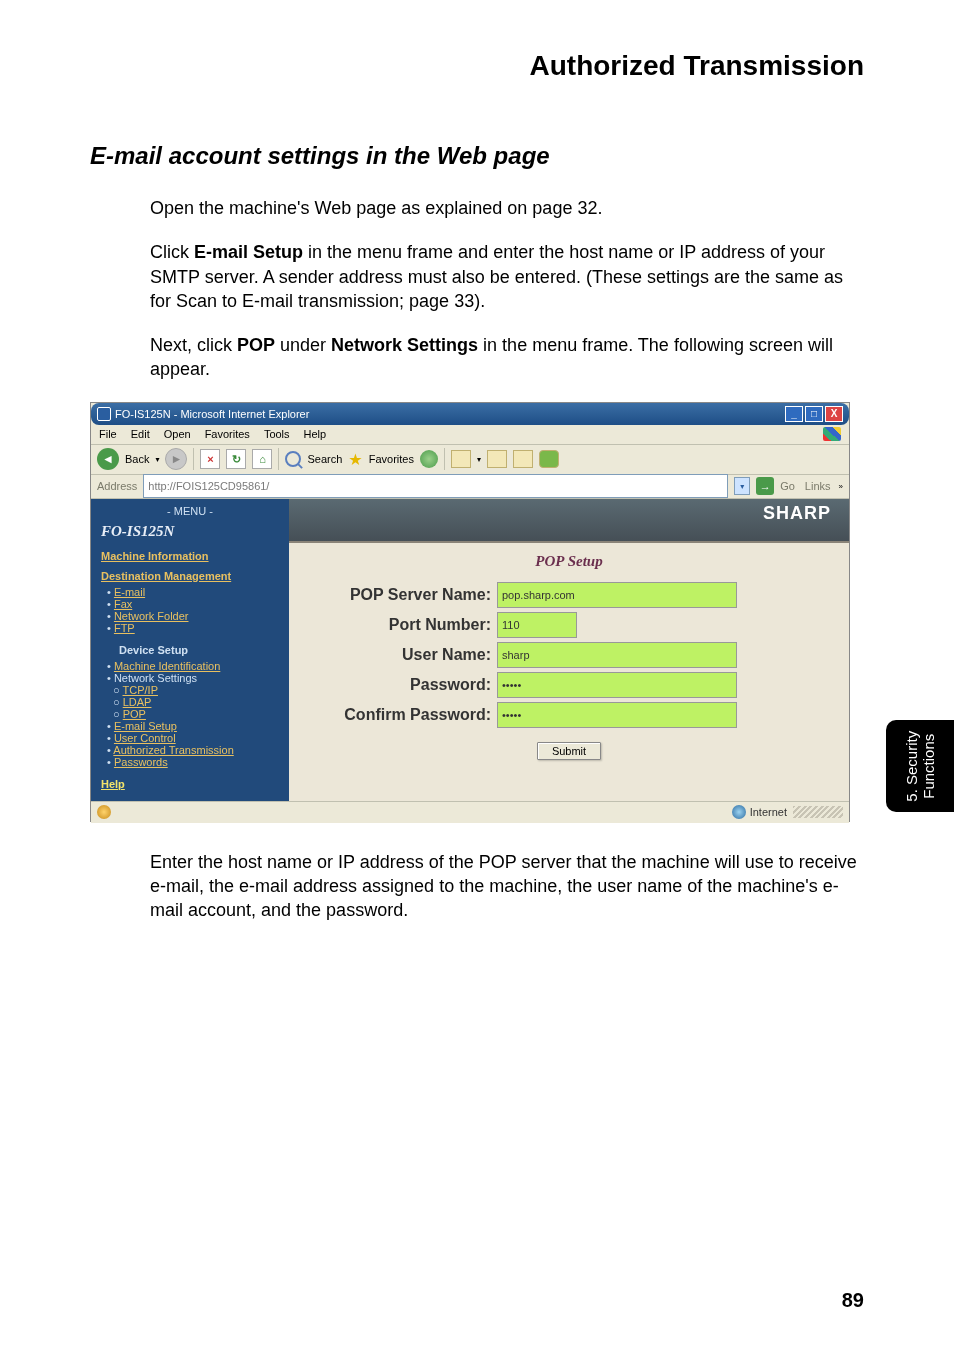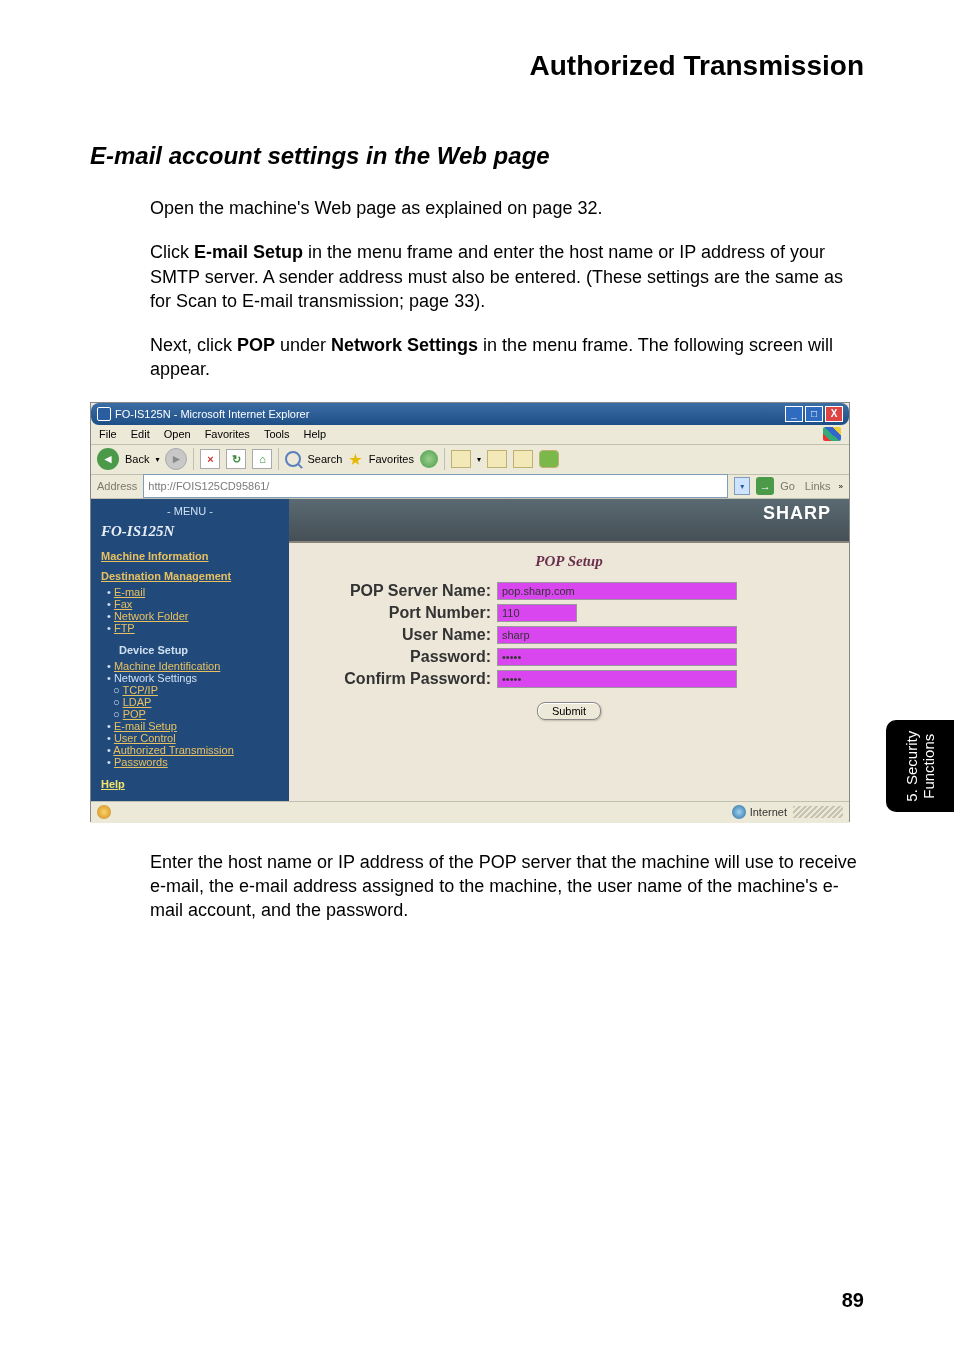--- a/index.html
+++ b/index.html
@@ -67,25 +67,25 @@
   .help { color: #f2e36a; text-decoration: underline; font-weight: bold; margin-top: 10px; display: inline-block; }
 
   .main { flex: 1; background: #ece7d8; display: flex; flex-direction: column; }
   .banner { height: 44px; background: linear-gradient(#5a6a72, #454f56); display: flex; justify-content: flex-end; align-items: flex-start; padding: 4px 18px; border-bottom: 2px solid #8a8478; }
   .sharp { color: #fff; font-weight: bold; letter-spacing: 1px; font-family: Arial, sans-serif; font-size: 18px; }
 
   .formwrap { flex: 1; padding: 10px 18px; }
   .formtitle { text-align: center; color: #6b2f4e; font-weight: bold; font-style: italic; font-family: "Times New Roman", serif; font-size: 15px; margin-bottom: 12px; }
   .frow { display: flex; align-items: center; margin-bottom: 4px; }
   .flabel { width: 190px; text-align: right; padding-right: 6px; font-weight: bold; color: #333; font-size: 16px; }
-  .finput { border: 1px solid #999; background: #d946ef; height: 18px; padding: 8px 4px; font-size: 11px; color: #333; }
+  .finput { border: 1px solid #999; background: #bef264; height: 26px; padding: 8px 4px; font-size: 11px; color: #333; }
   .w-long { width: 240px; }
   .w-short { width: 80px; }
   .submit-row { text-align: center; margin-top: 14px; }
-  .submit-btn { border: 1px solid #888; background: #ece9d8; padding: 2px 14px; font-size: 11px; border-radius: 8px; box-shadow: 1px 1px 0 #fff inset, 1px 1px 2px rgba(0,0,0,.2); }
+  .submit-btn { border: 1px solid #888; background: #ece9d8; padding: 2px 14px; font-size: 11px; border-radius: 1px; box-shadow: 1px 1px 0 #fff inset, 1px 1px 2px rgba(0,0,0,.2); }
 
   .statusbar { height: 22px; background: #ece9d8; border-top: 1px solid #c0c0b0; display: flex; align-items: center; padding: 0 6px; }
   .statusbar .sicon { width: 14px; height: 14px; border-radius: 50%; background: radial-gradient(#ffd36b, #c78a1a); margin-right: 4px; }
   .statusbar .spacer { flex: 1; }
   .statusbar .zone { display: flex; align-items: center; gap: 4px; font-size: 11px; color: #333; }
   .statusbar .globe { width: 14px; height: 14px; border-radius: 50%; background: radial-gradient(#9dd3f0, #2a6aa0); }
   .statusbar .grip { width: 50px; height: 12px; background: repeating-linear-gradient(135deg,#c8c4b4 0 2px,#ece9d8 2px 4px); margin-left: 6px; }
 
   
   .thumb-tab { position: absolute; right: 0; top: 720px; width: 68px; height: 92px; background: #000; color: #fff; border-top-left-radius: 10px; border-bottom-left-radius: 10px; display: flex; align-items: center; justify-content: center; }

